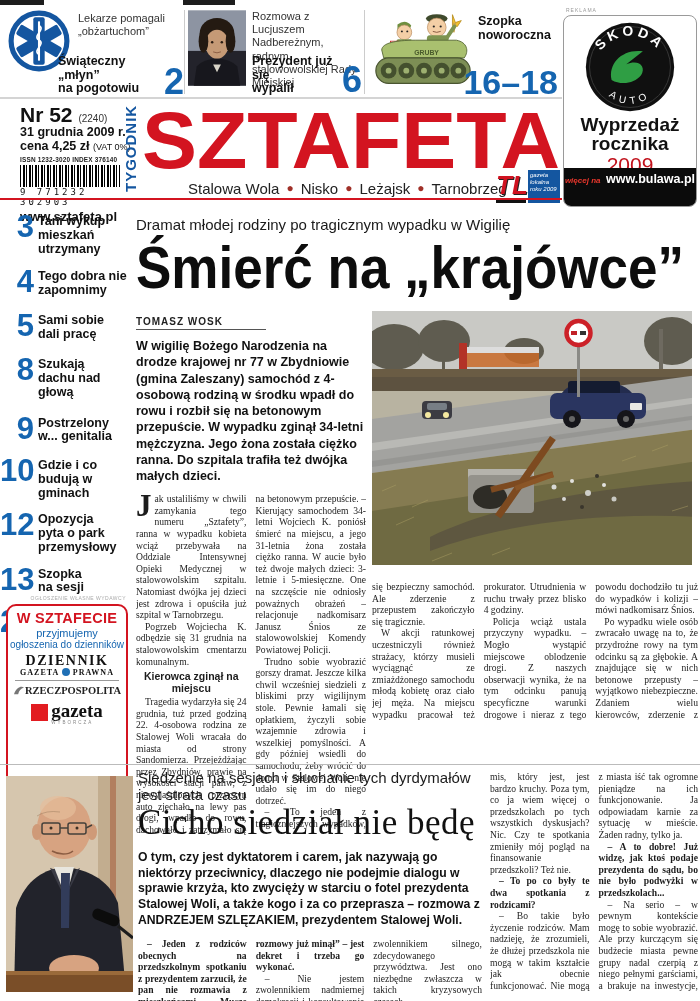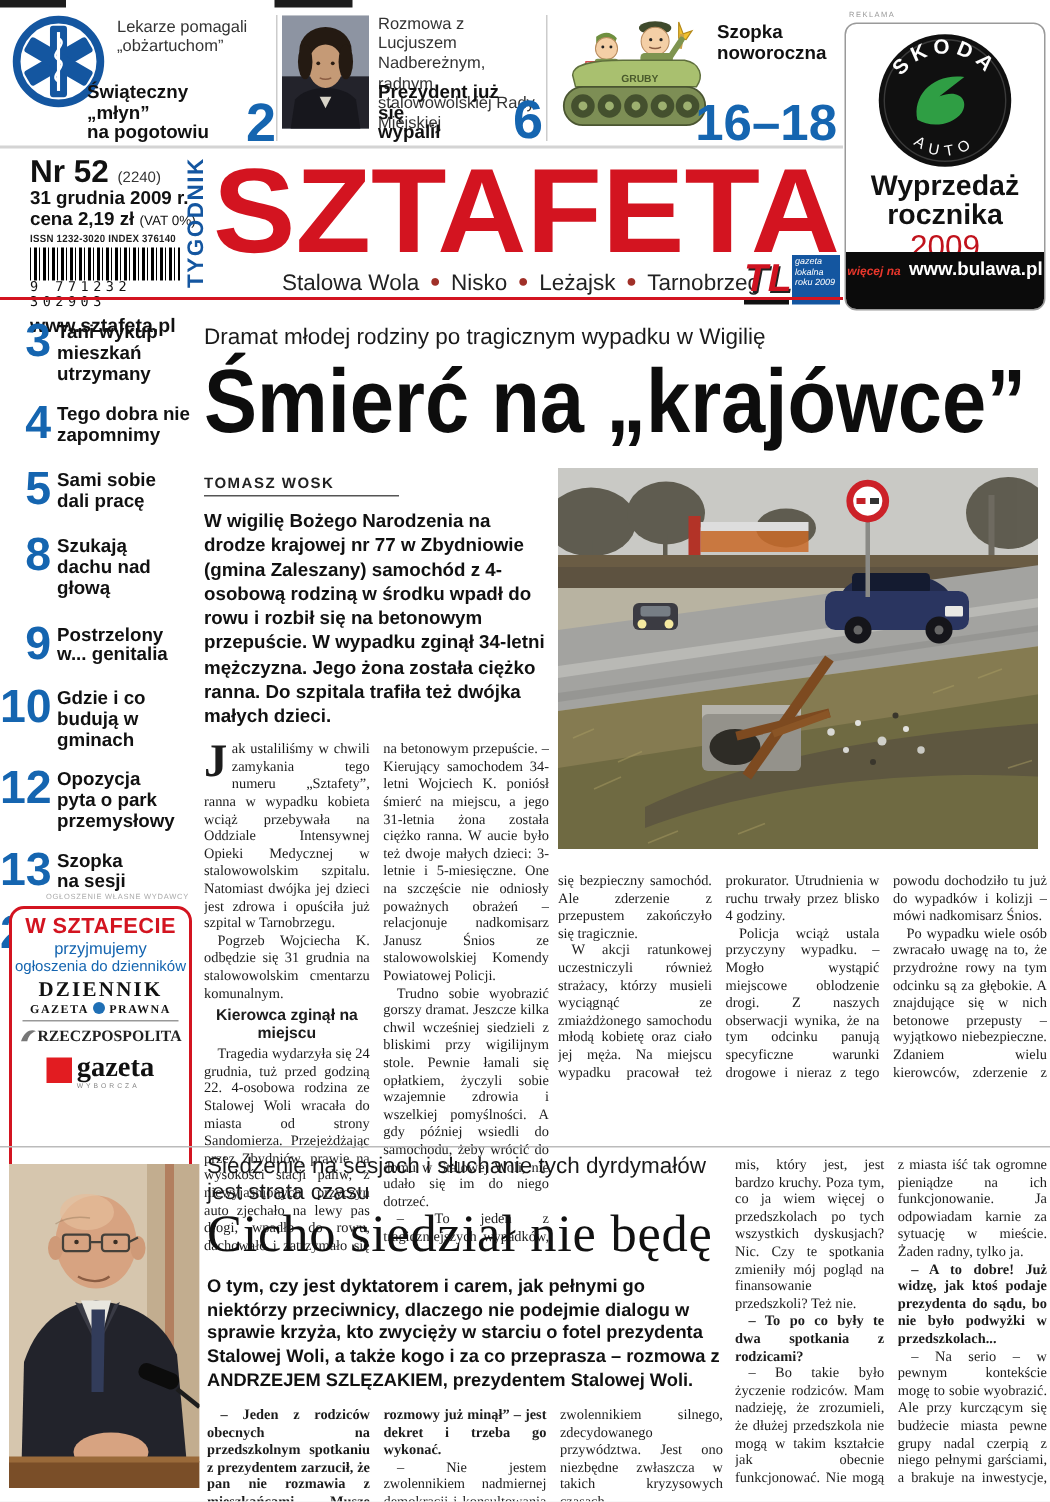--- a/index.html
+++ b/index.html
@@ -257,21 +257,21 @@
   </div>
 
   <div id="masthead">
     <div id="mh-left">
       <div class="nr">
         <span>Nr 52</span>
         <span class="paren">(2240)</span>
       </div>
       <div class="date">31 grudnia 2009 r.</div>
       <div class="price">
-        <span>cena 2,19 zł</span>
+        <span>cena 4,25 zł</span>
         <span class="vat">(VAT 0%)</span>
       </div>
       <div class="issn">ISSN 1232-3020   INDEX 376140</div>
       <div class="barcode"></div>
       <div class="digits">9 771232 302903</div>
       <div class="site">www.sztafeta.pl</div>
     </div>
     <div id="tygodnik">TYGODNIK</div>
     <svg id="logo-sztafeta" width="424" height="78" viewBox="0 0 424 78">
       <text x="2" y="64" font-size="80" font-weight="bold" fill="#d31420" font-family="Liberation Sans, sans-serif" textLength="418" lengthAdjust="spacingAndGlyphs">SZTAFETA</text>
@@ -486,21 +486,21 @@
       <rect x="86" y="136" width="28" height="11" rx="5" fill="#0c0c0c" transform="rotate(22 100 141)"></rect>
       <path d="M112,150 L127,162" stroke="#1c1c1c" stroke-width="3"></path>
     </g>
     <rect y="198" width="127" height="18" fill="#7a4e28"></rect>
     <rect y="195" width="127" height="4" fill="#9a6a3a"></rect>
   </svg>
 
   <div id="article2-mid">
     <div id="a2-kicker">Siedzenie na sesjach i słuchanie tych dyrdymałów jest strata czasu</div>
     <div id="a2-headline">Cicho siedział nie będę</div>
-    <div id="a2-lead">O tym, czy jest dyktatorem i carem, jak pełnymi go niektórzy przeciwnicy, dlaczego nie podejmie dialogu w sprawie krzyża, kto zwycięży w starciu o fotel prezydenta Stalowej Woli, a także kogo i za co przeprasza – rozmowa z ANDRZEJEM SZLĘZAKIEM, prezydentem Stalowej Woli.</div>
+    <div id="a2-lead">O tym, czy jest dyktatorem i carem, jak nazywają go niektórzy przeciwnicy, dlaczego nie podejmie dialogu w sprawie krzyża, kto zwycięży w starciu o fotel prezydenta Stalowej Woli, a także kogo i za co przeprasza – rozmowa z ANDRZEJEM SZLĘZAKIEM, prezydentem Stalowej Woli.</div>
     <div id="a2-body-mid" class="art-body">
         <p class="bold">– Jeden z rodziców obecnych na przedszkolnym spotkaniu z prezydentem zarzucił, że pan nie rozmawia z mieszkańcami. Muszę więc zapytać: Andrzej Szlęzak to dyktator, car, który grzmi: „Czas na rozmowy już minął” – jest dekret i trzeba go wykonać.</p>
         <p class="p">– Nie jestem zwolennikiem nadmiernej demokracji i konsultowania wszystkiego ze wszystkimi. To strata czasu i do niczego nie prowadzi. Jestem zwolennikiem silnego, zdecydowanego przywództwa. Jest ono niezbędne zwłaszcza w takich kryzysowych czasach.</p>
         <p class="bold">– Sprawa miejskich przedszkoli dotyczy jednak kilku tysięcy osób. Nie było błędem, że nie zorganizował pan spotkania z rodzicami znacznie wcześniej, bez straszenia ogromnymi podwyżkami i prywatyzacją? Czapka włodarzowi z głowy by chyba nie spadła i obyłoby się bez tej wojny.</p>
       </div>
   </div>
   <div id="article2-right">
     <div id="a2-body-right" class="art-body">
         <p class="p0">mis, który jest, jest bardzo kruchy. Poza tym, co ja wiem więcej o przedszkolach po tych wszystkich dyskusjach? Nic. Czy te spotkania zmieniły mój pogląd na finansowanie przedszkoli? Też nie.</p>
         <p class="bold">– To po co były te dwa spotkania z rodzicami?</p>

